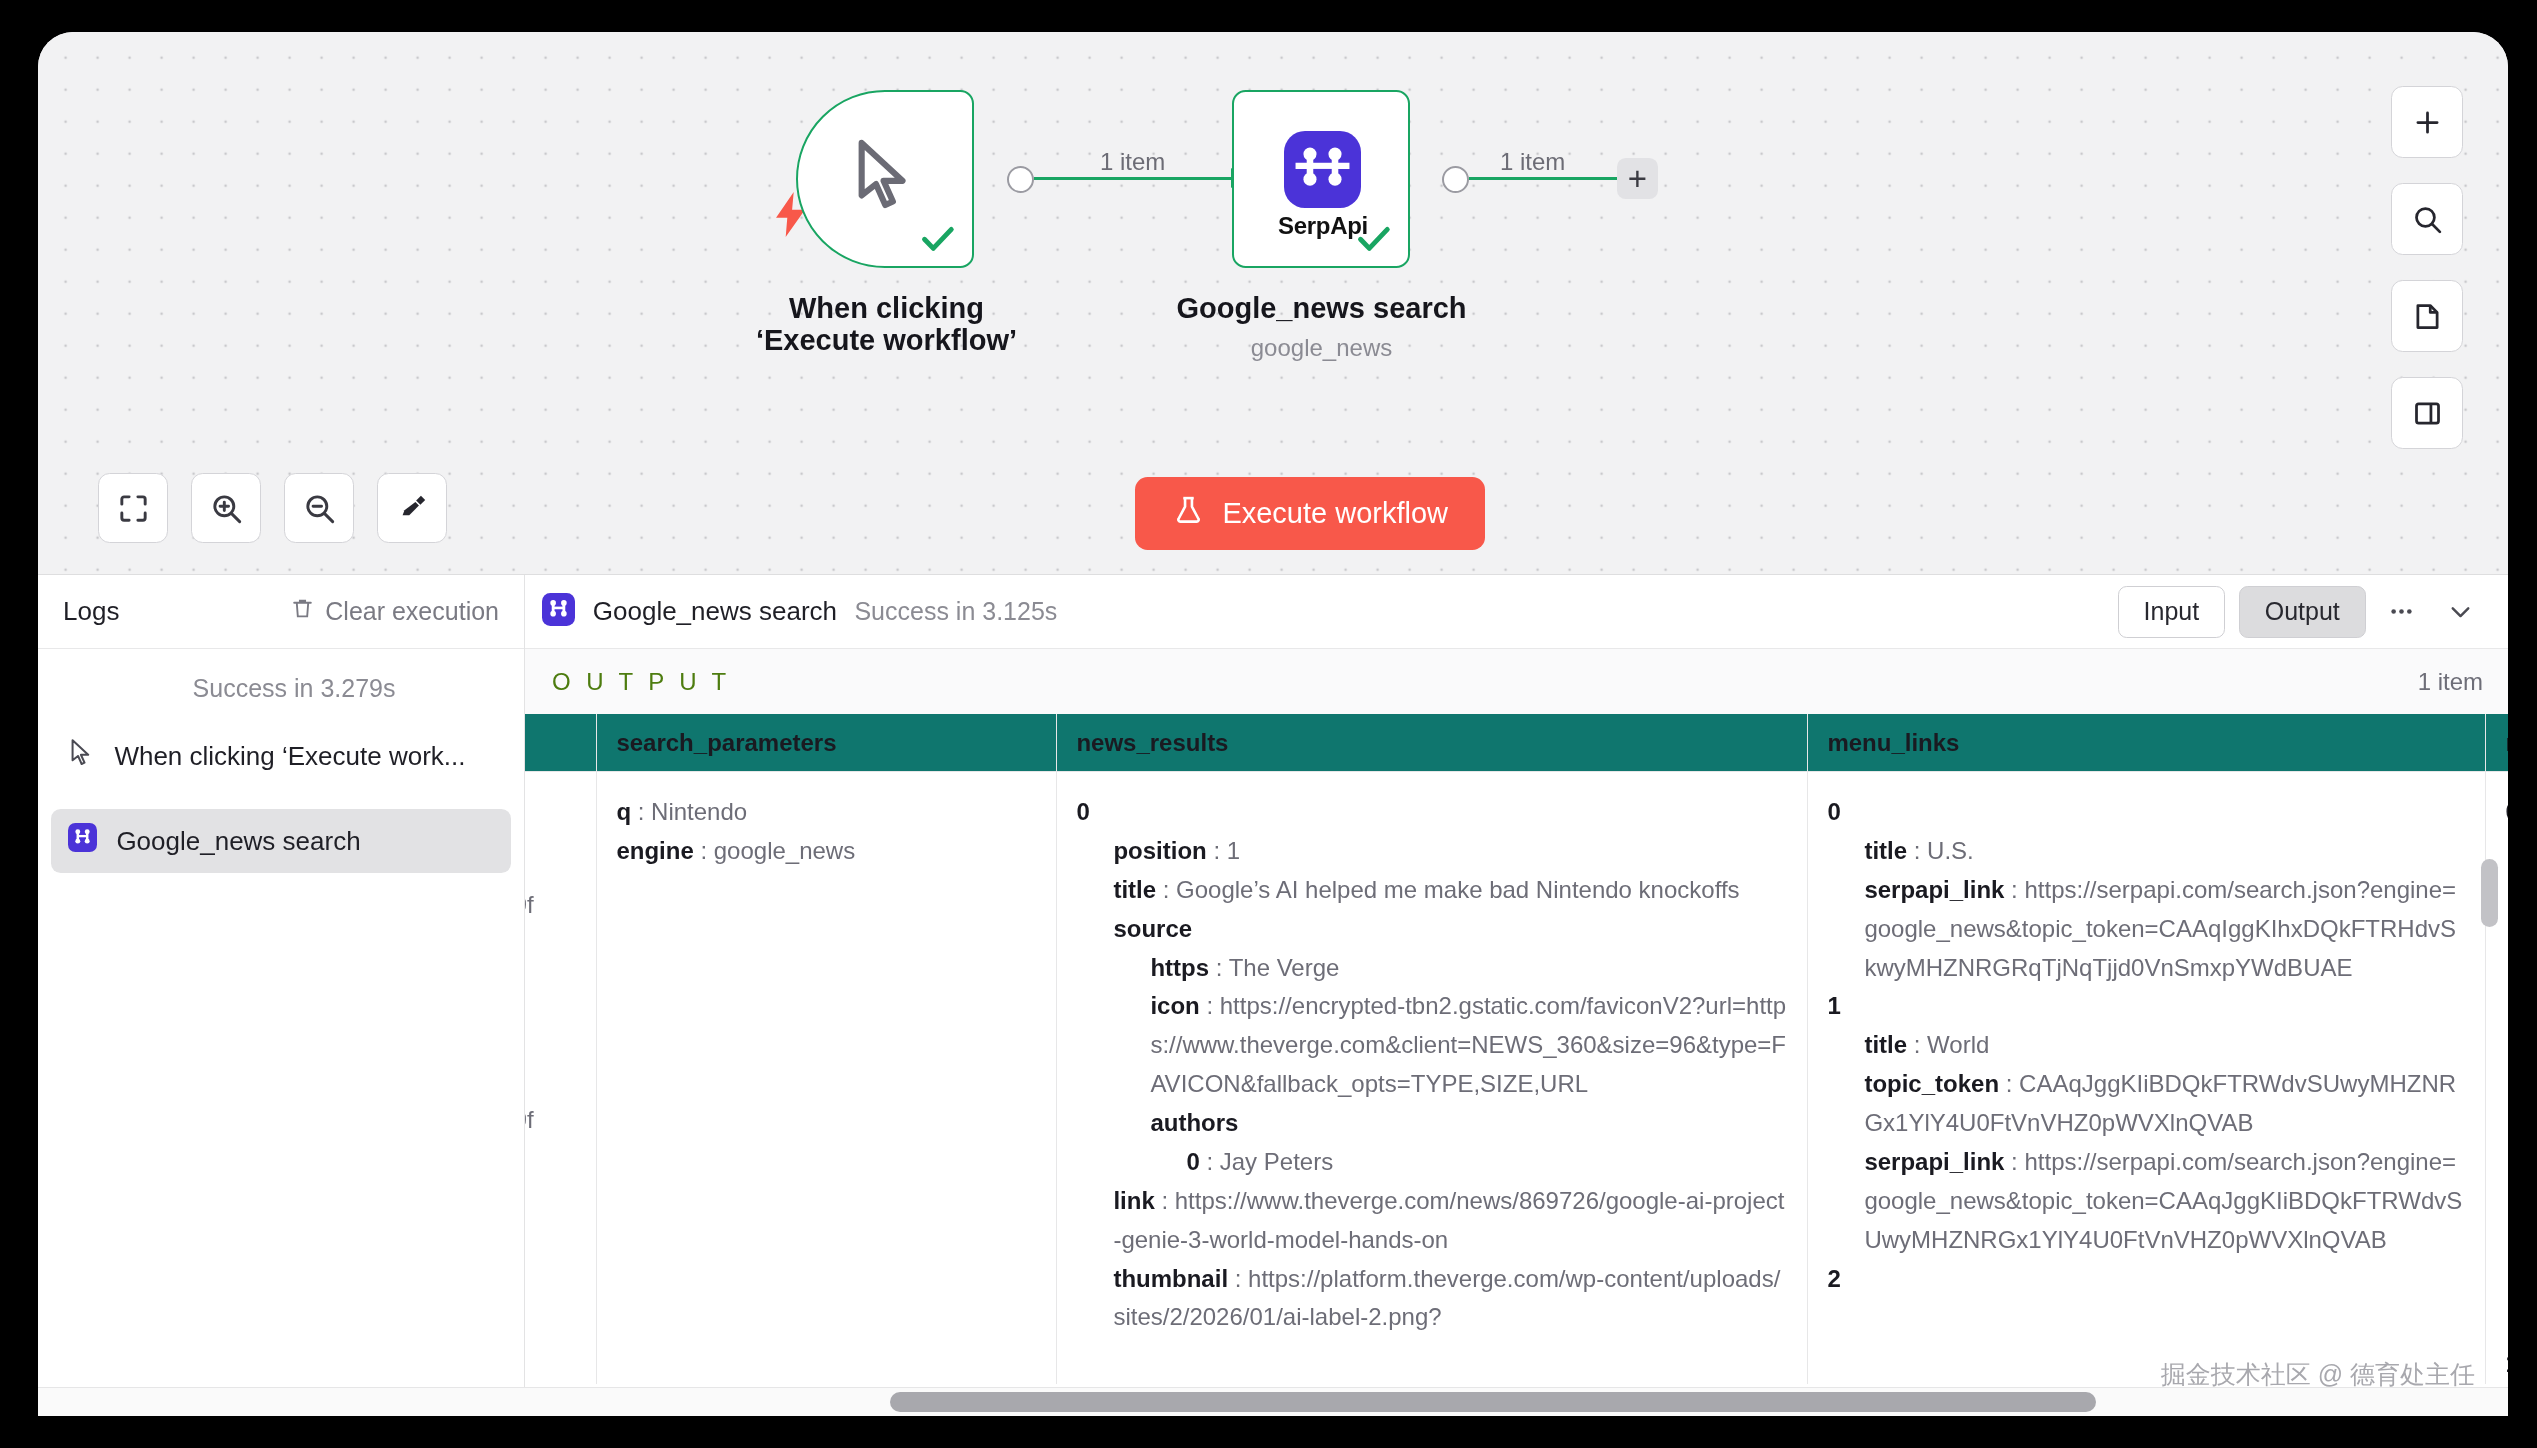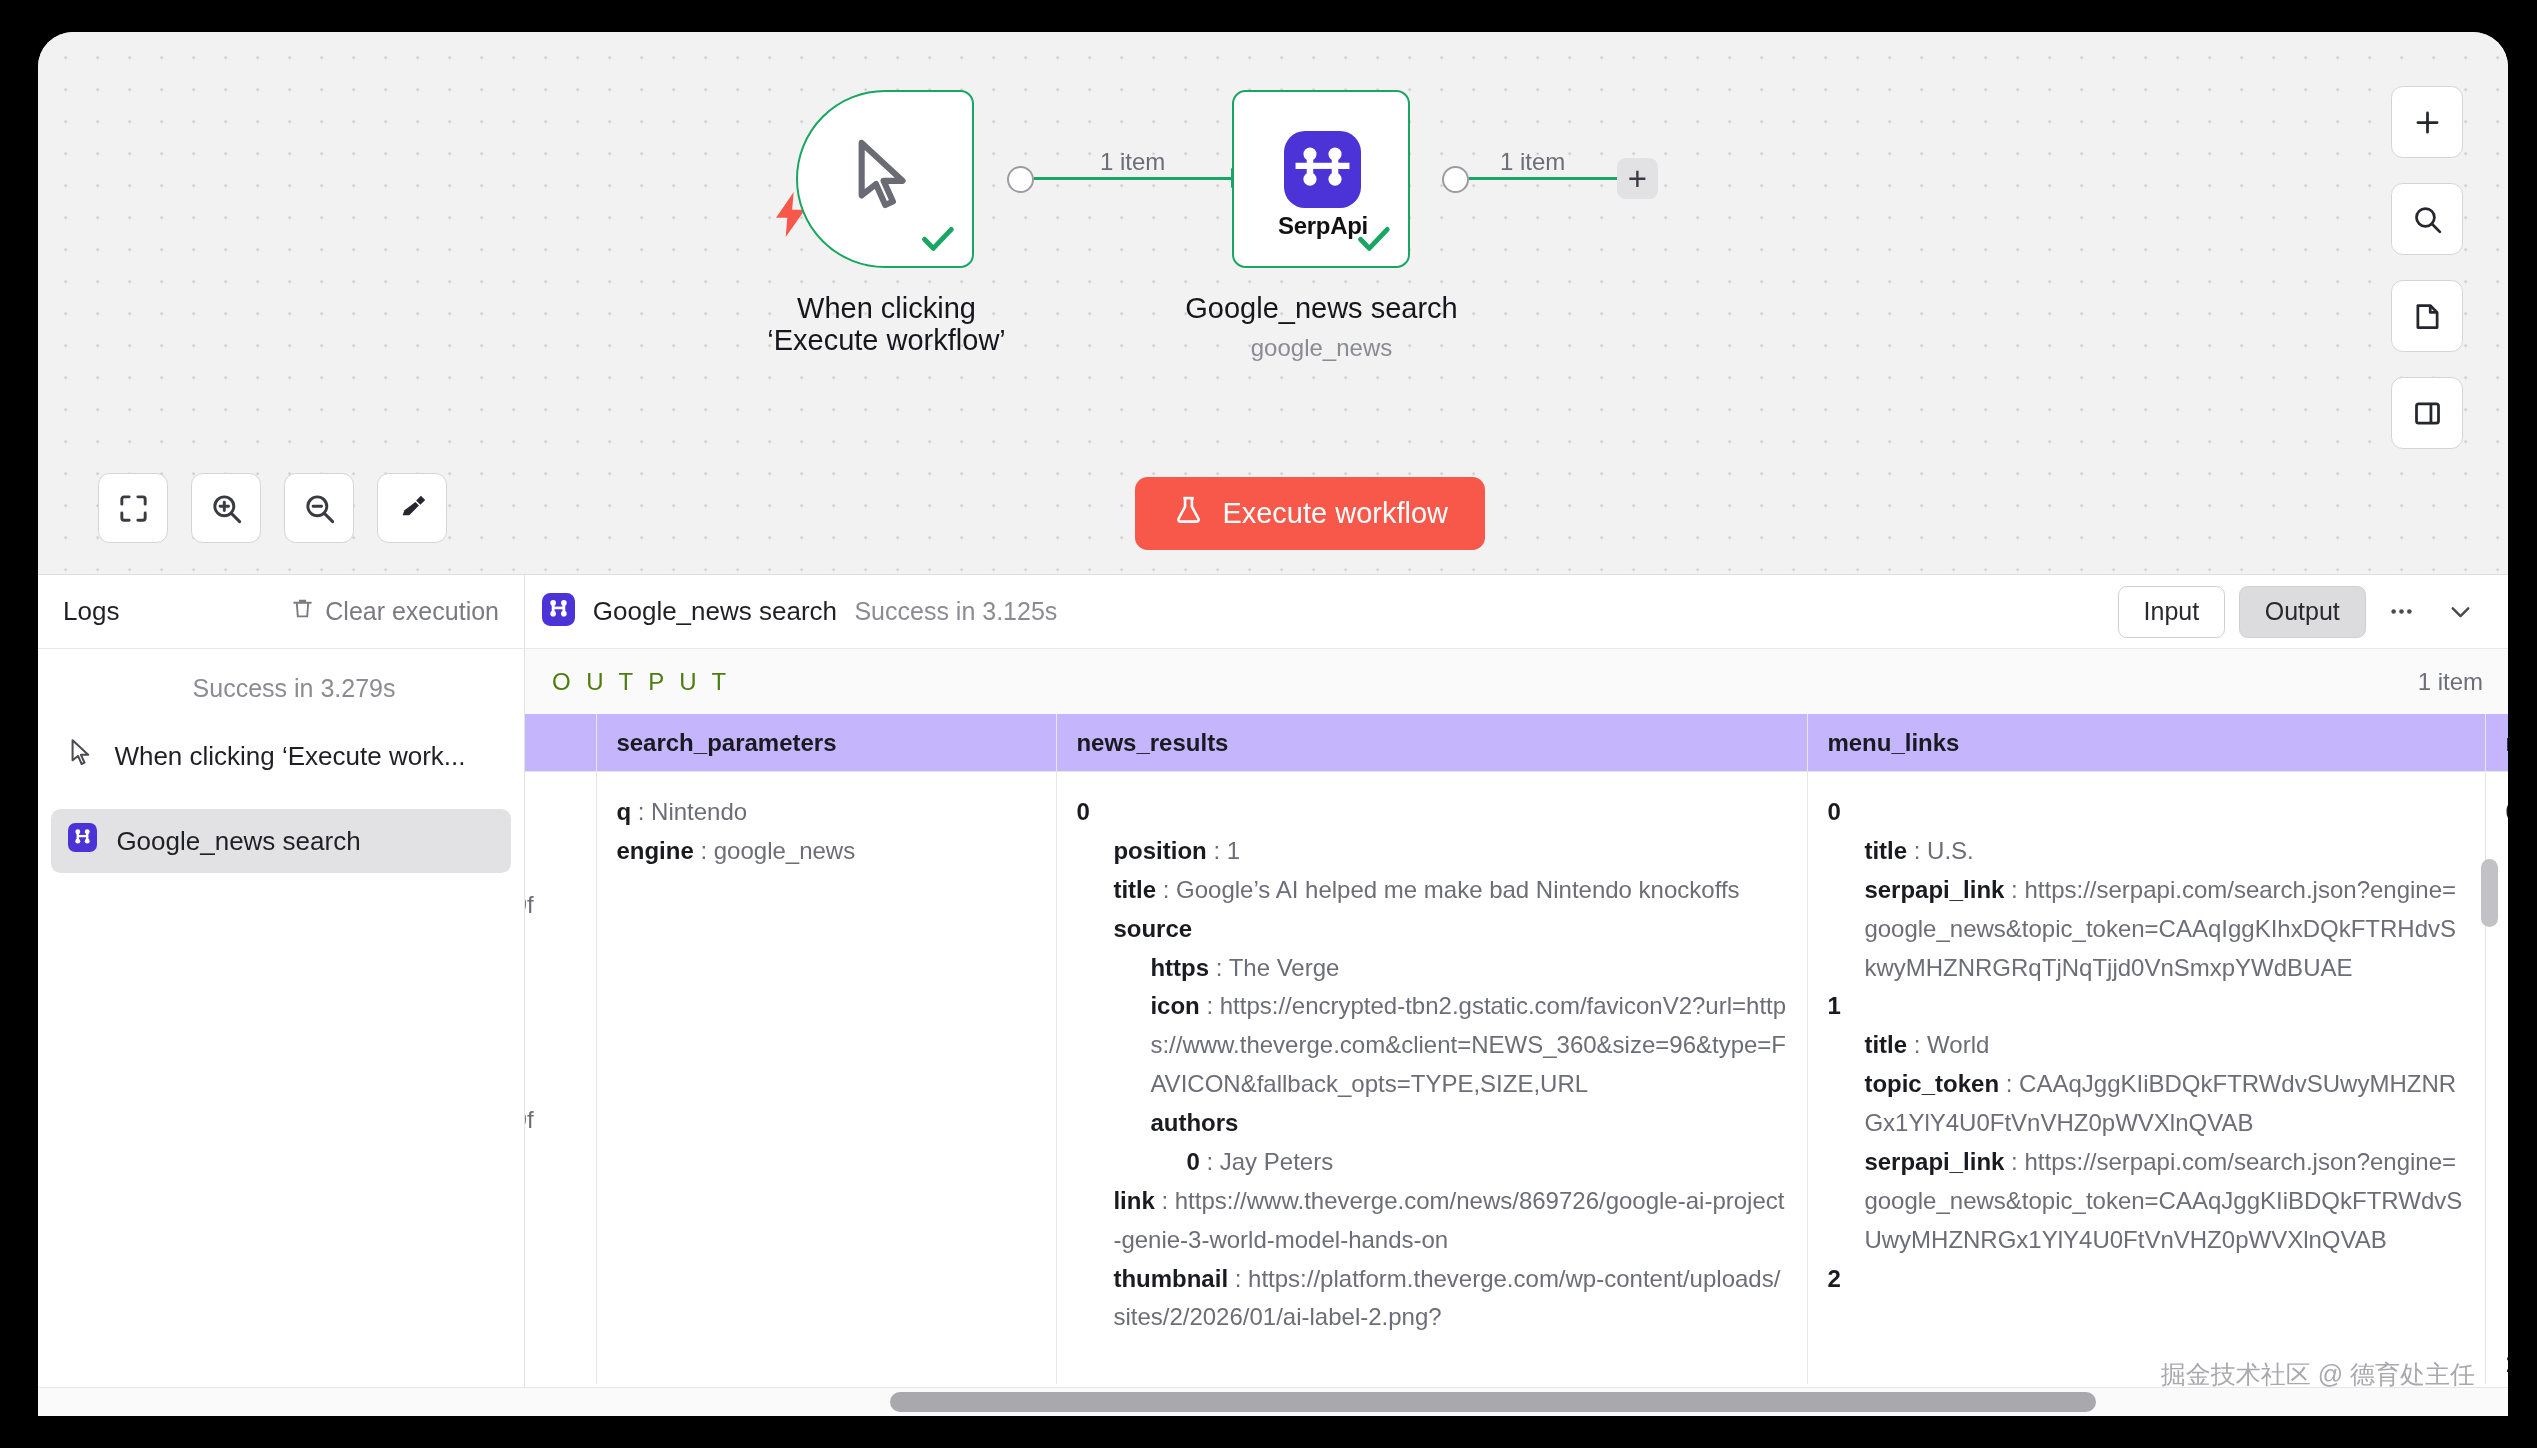--- a/index.html
+++ b/index.html
@@ -88,21 +88,21 @@
     position: absolute; font-size: 24px; color: #6c6c75; white-space: nowrap;
   }
   .plus-chip {
     position: absolute; width: 41px; height: 41px;
     background: #e2e2e5; border-radius: 8.7px;
     display: flex; align-items: center; justify-content: center;
     font-size: 33px; color: #3a3a42; line-height: 1;
   }
   .node-title {
     position: absolute; text-align: center;
-    font-size: 29px; color: #16161c; line-height: 1.12; font-weight: 400;
+    font-size: 29px; color: #16161c; line-height: 1.12; font-weight: 700;
   }
   .node-sub {
     position: absolute; text-align: center;
     font-size: 24px; color: #8b8b93;
   }
 
   
   .ctl-row { position: absolute; left: 60px; top: 441px; display: flex; gap: 23px; }
   .ctl-btn {
     width: 70px; height: 70px; background: #fff;
@@ -178,21 +178,21 @@
   .tbl-wrap {
     position: absolute; left: 0; top: 139px; right: 0; bottom: 0;
     overflow: hidden; background: #fff;
   }
   .tbl { position: absolute; left: -44px; top: 0; display: flex; min-width: 2131px; }
   .col { border-right: 1.5px solid #e7e7e8; }
   .col-h {
     height: 58px; border-bottom: 1.5px solid #e7e7e8;
     display: flex; align-items: center; padding: 0 19.4px;
     font-size: 24px; font-weight: bold; color: #1a1a21;
-    background: #c4b5fd;
+    background: #0f766e;
   }
   .col-b { padding: 21px 19.4px 0 19.4px; font-size: 24px; line-height: 1.62; color: #6d6d77; }
   .k { font-weight: bold; color: #1a1a21; }
   .sep { color: #6d6d77; }
   .lvl1 { padding-left: 37px; }
   .lvl2 { padding-left: 74px; }
   .lvl3 { padding-left: 110px; }
   .row { white-space: normal; word-break: break-all; }
 
   .c0 { width: 116px; }

